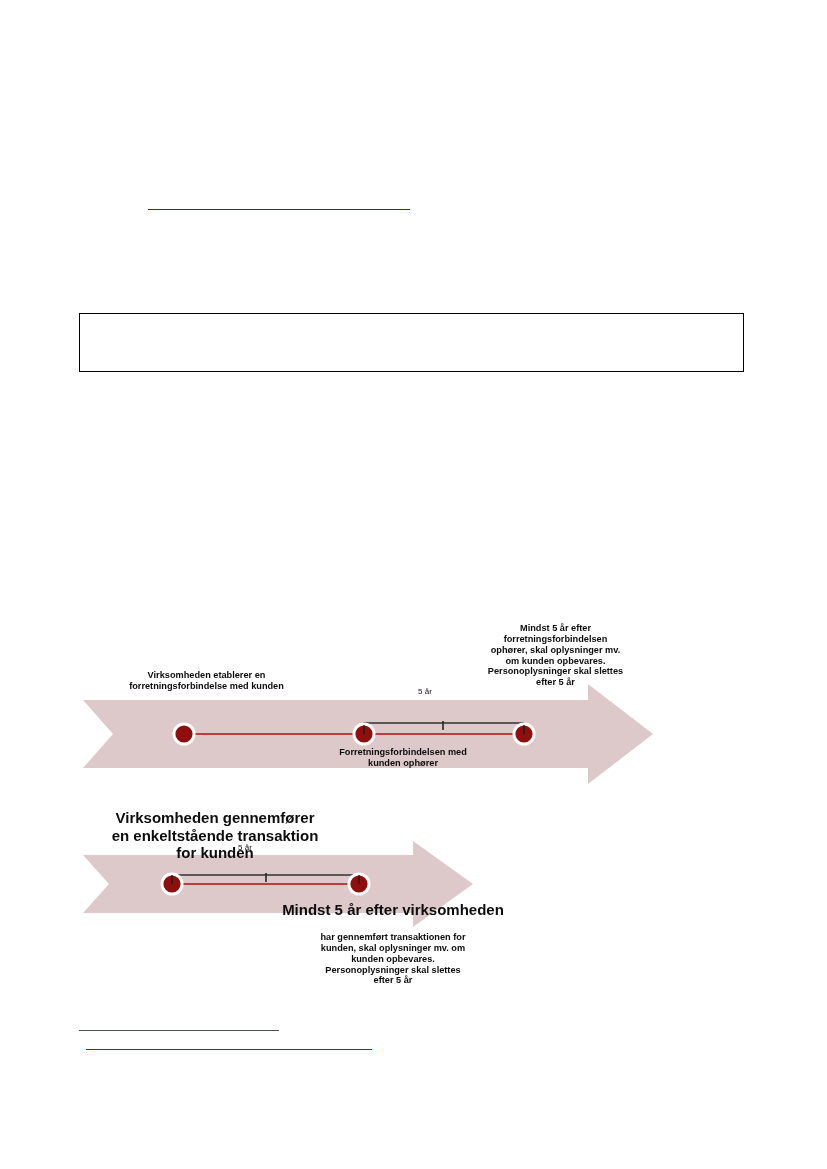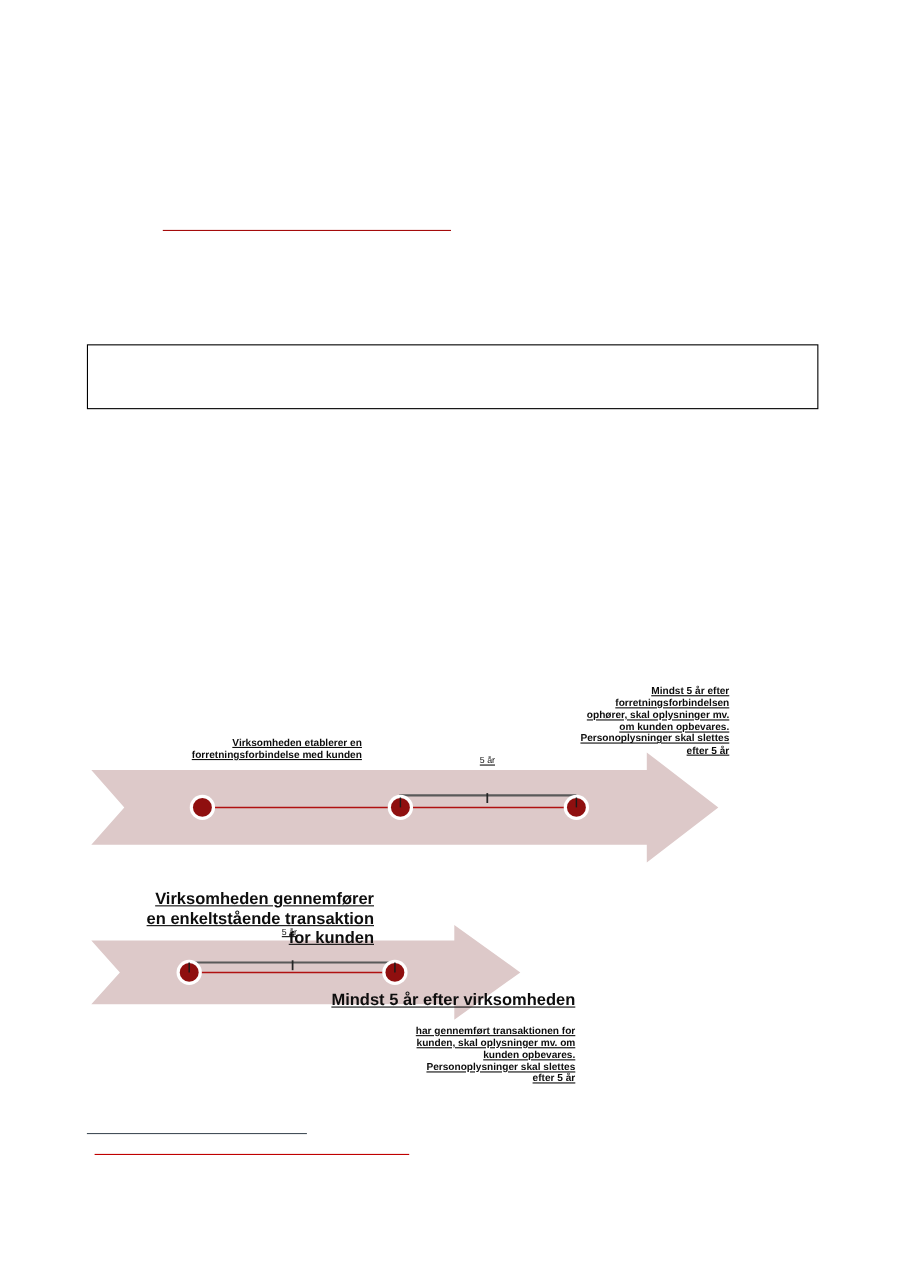--- a/index.html
+++ b/index.html
@@ -62,26 +62,25 @@
   .diagram {
     position: absolute;
   }
   .diagram svg {
     display: block;
     overflow: visible;
   }
 
   .lbl {
     position: absolute;
-    text-align: right;
+    text-align: center;
     color: #0d0d0d;
     font-weight: bold;
     line-height: 1.18;
     white-space: pre-line;
-    text-decoration: underline;
   }
 
   
   #d1 { left: 78px; top: 615px; width: 600px; height: 160px; }
   #d1-arrow { position: absolute; left: 5px; top: 85px; }
   .d1-start-label {
     left: 6px; top: 55px; width: 245px; font-size: 9.2px;
   }
   .d1-end-label {
     left: 370px; top: 8px; width: 215px; font-size: 9.2px;
@@ -158,20 +157,22 @@
     </svg>
 
     <div class="lbl d1-start-label">Virksomheden etablerer en
 forretningsforbindelse med kunden</div>
     <div class="lbl d1-end-label">Mindst 5 år efter
 forretningsforbindelsen
 ophører, skal oplysninger mv.
 om kunden opbevares.
 Personoplysninger skal slettes
 efter 5 år</div>
+    <div class="lbl d1-mid-label">Forretningsforbindelsen med
+kunden ophører</div>
     <div class="lbl d1-span-label">5 år</div>
   </div>
 
   <div class="diagram" id="d2">
 
     <div id="d2-arrow">
       <svg width="390" height="58" viewBox="0 0 390 58">
         <polygon points="0,0 330,0 330,-14 390,29 330,72 330,58 0,58 26,29" fill="#ddc9c9"></polygon>
       </svg>
     </div>

